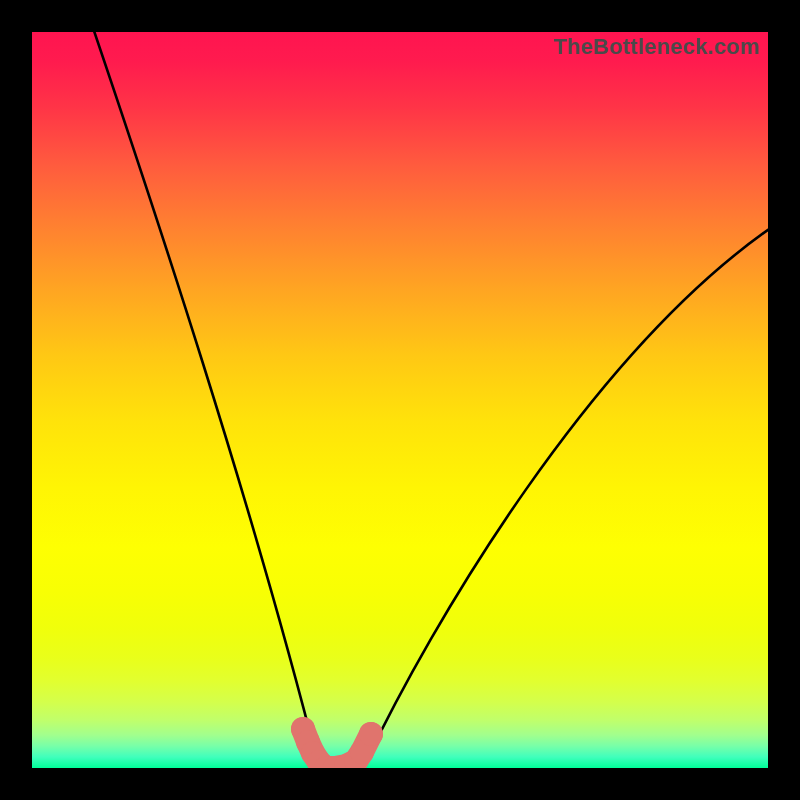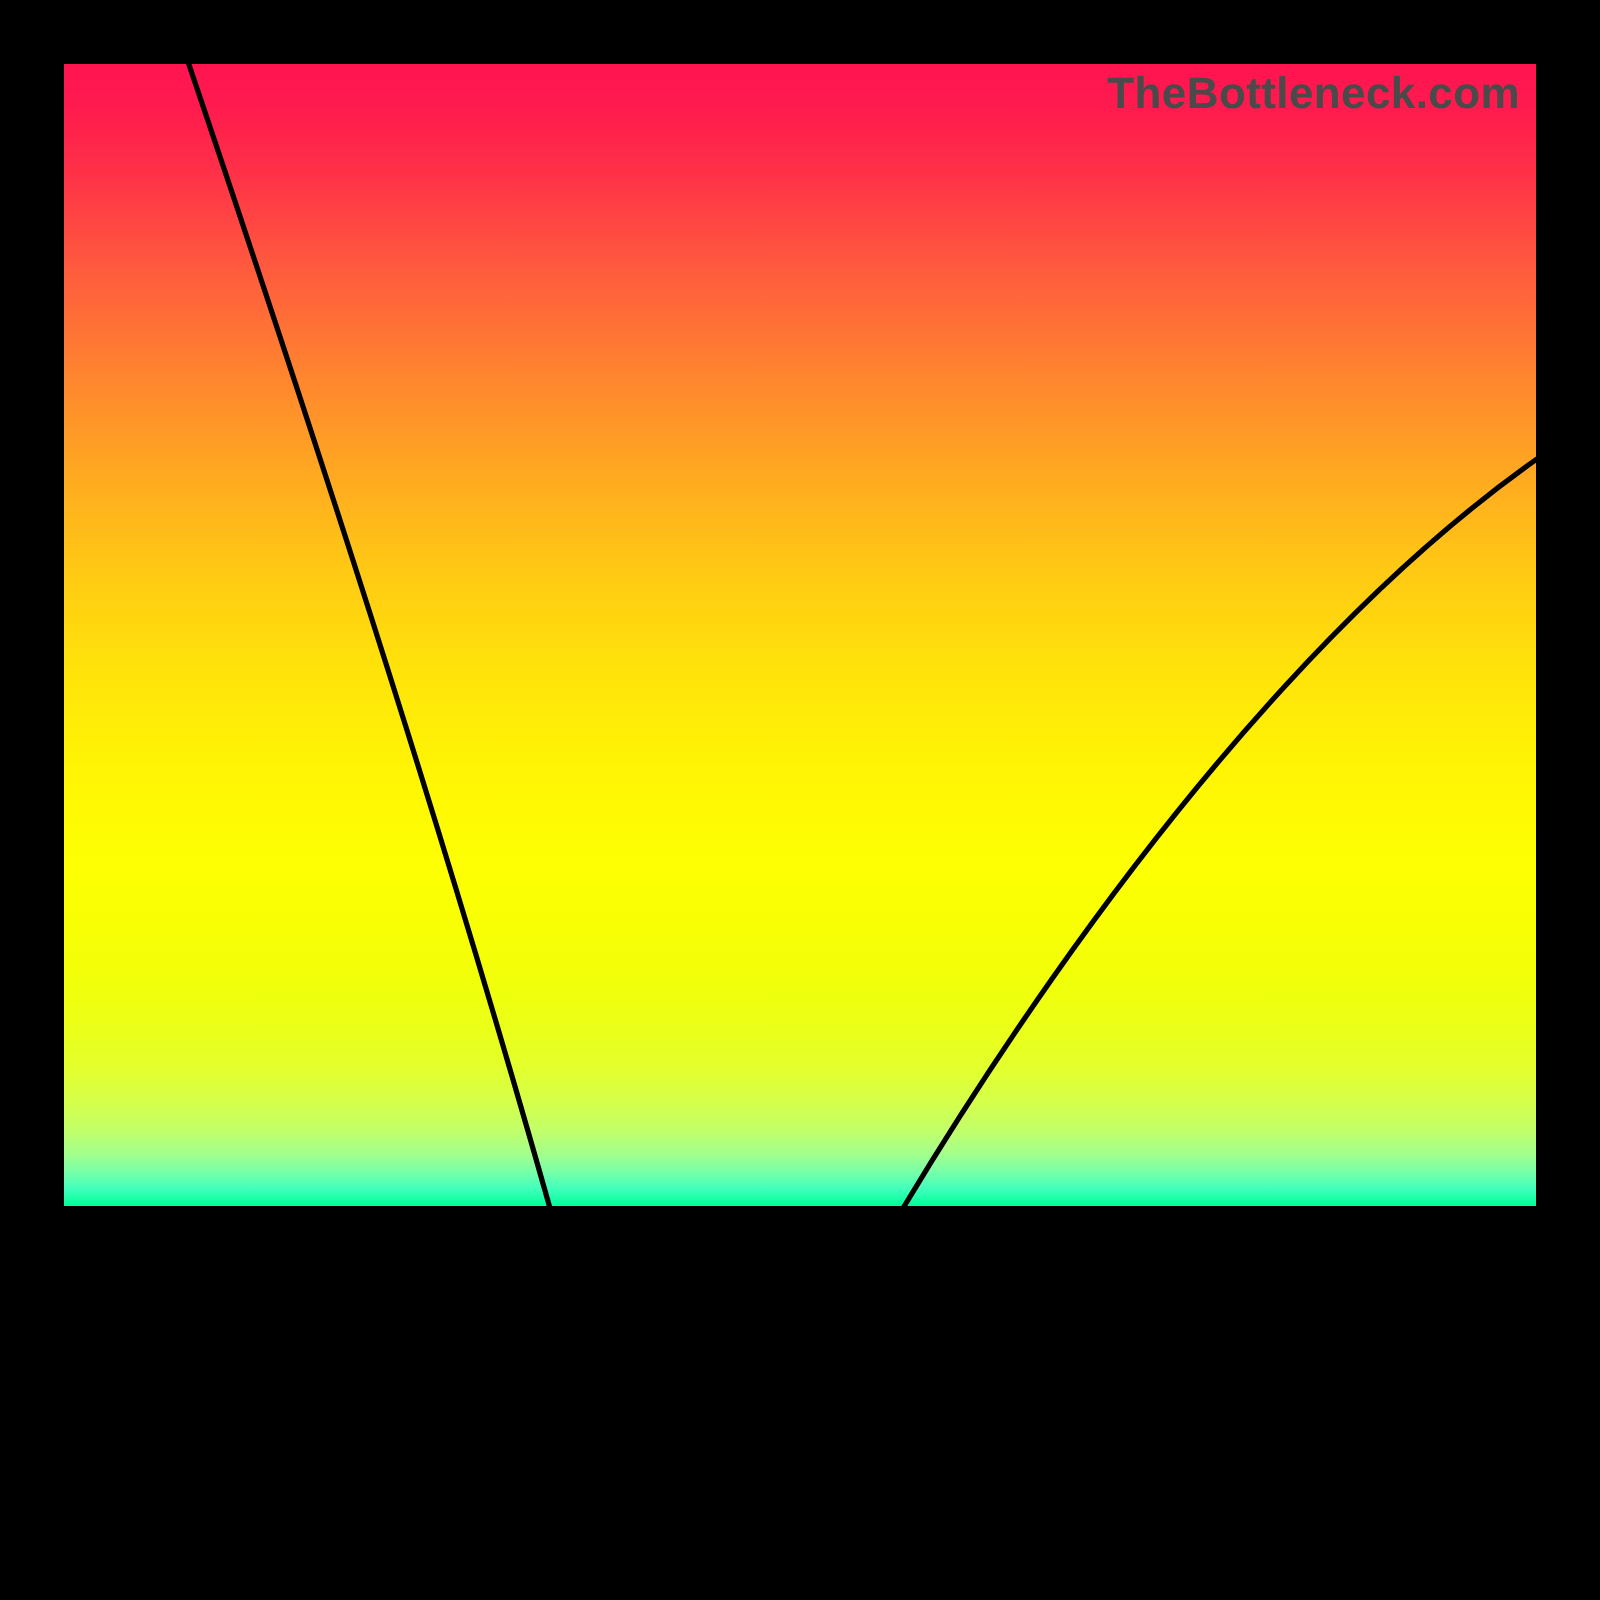--- a/index.html
+++ b/index.html
@@ -15,21 +15,21 @@
     position: relative;
     width: 800px;
     height: 800px;
     background: #000;
   }
   .plot-area {
     position: absolute;
     left: 32px;
     top: 32px;
     width: 736px;
-    height: 571px;
+    height: 736px;
     overflow: hidden;
   }
   .gradient-bg {
     position: absolute;
     left: 0; top: 0; right: 0; bottom: 0;
     background: linear-gradient(
       to bottom,
       #ff1450 0%,
       #ff1b4e 4%,
       #ff3347 10%,

